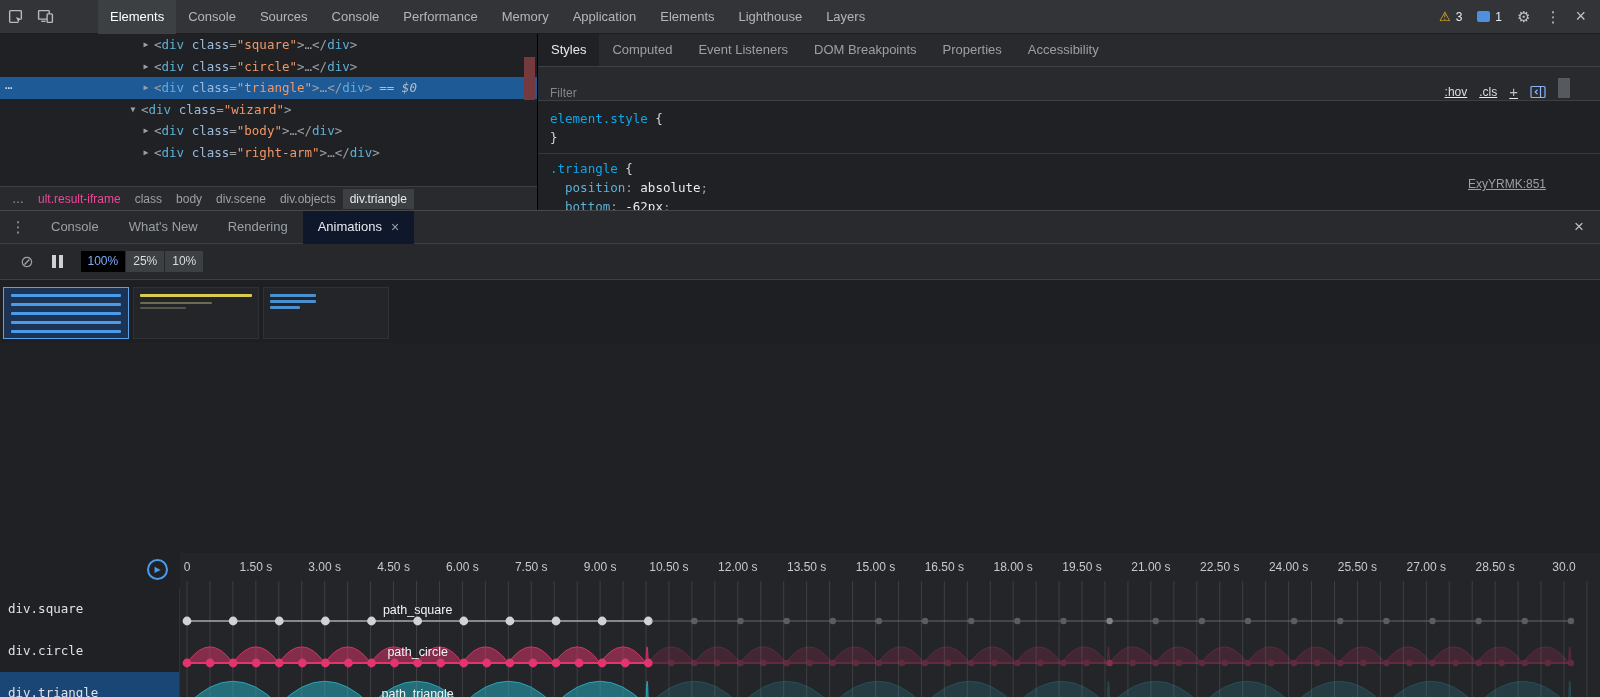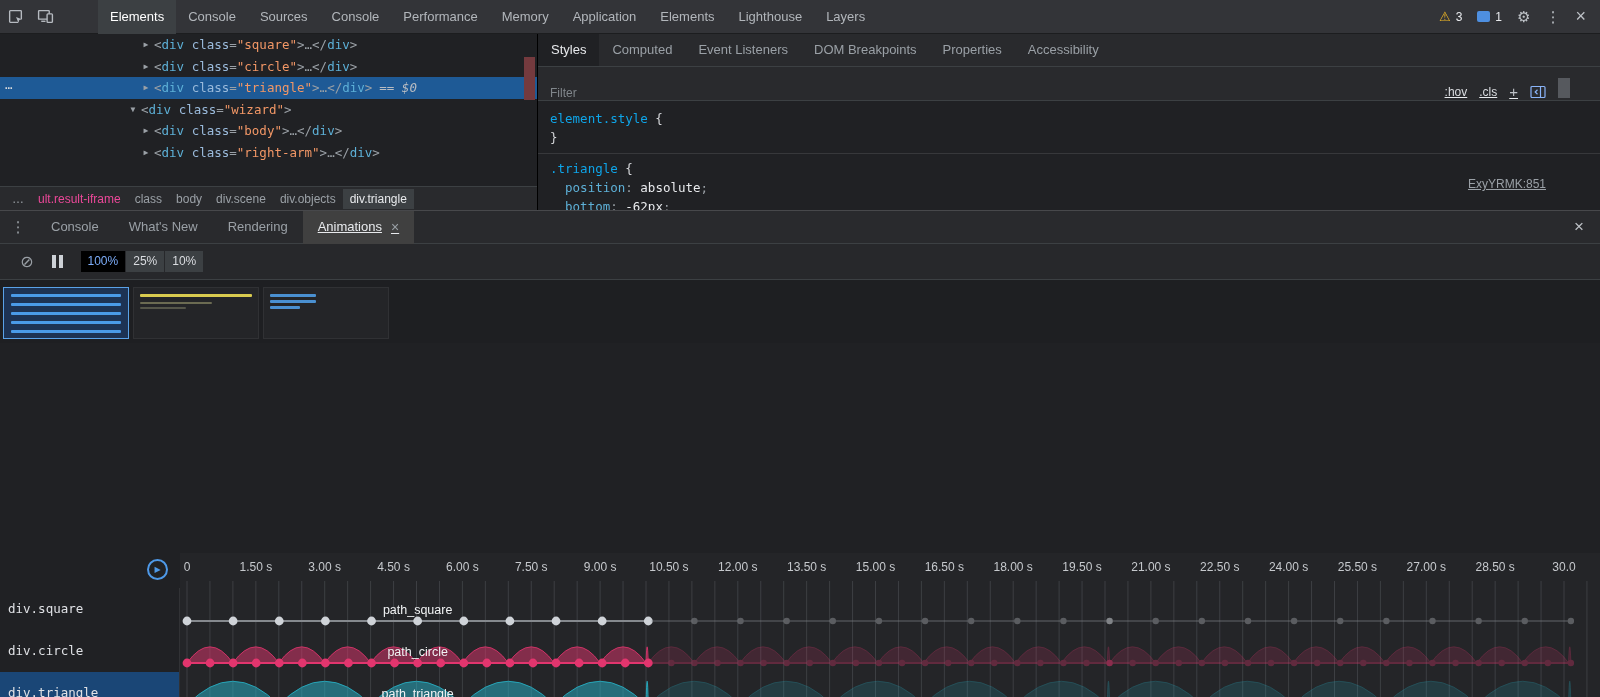--- a/index.html
+++ b/index.html
@@ -59,21 +59,21 @@
   .rule-link{position:absolute;right:54px;top:16px;color:#9aa0a6;text-decoration:underline;
     font-family:"Liberation Sans",sans-serif;font-size:12px;}
   .rule-sep{height:1px;background:#37383b;margin:6px 0 5px;}
   #styles-scroll{position:absolute;top:44px;right:30px;width:12px;height:20px;background:#56595e;}
 
   
   #drawer{position:absolute;top:210px;left:0;width:1600px;height:487px;background:#202124;border-top:1px solid #47484b;}
   #drawer-tabs{height:33px;background:#292a2d;display:flex;align-items:center;border-bottom:1px solid #3c4043;}
   .drawer-kebab{width:36px;text-align:center;color:#9aa0a6;font-size:15px;}
   .drawer-tab{padding:0 15px;line-height:32px;color:#9aa0a6;font-size:13px;display:flex;align-items:center;gap:9px;white-space:nowrap;}
-  .drawer-tab.active{background:#404040;color:#e8eaed;text-decoration:underline;}
+  .drawer-tab.active{background:#0f172a;color:#e8eaed;}
   .tab-close{color:#9aa0a6;font-size:14px;}
   #drawer-close{margin-left:auto;margin-right:16px;color:#bdc1c6;font-size:17px;}
 
   #anim-controls{height:36px;display:flex;align-items:center;background:#27282b;border-bottom:1px solid #3c4043;padding-left:10px;}
   .ctrl-glyph{width:34px;text-align:center;color:#9aa0a6;font-size:16px;}
   #pause-btn{display:inline-flex;gap:3.5px;margin:0 14px 0 8px;}
   #pause-btn i{display:block;width:3.5px;height:13px;background:#cdd1d6;}
   #speeds{display:flex;gap:1px;margin-left:4px;}
   .speed{min-width:38px;height:21px;line-height:21px;text-align:center;background:#3c4043;color:#dadce0;font-size:12px;padding:0 7px;}
   .speed.active{background:#000000;color:#7cacf8;}

